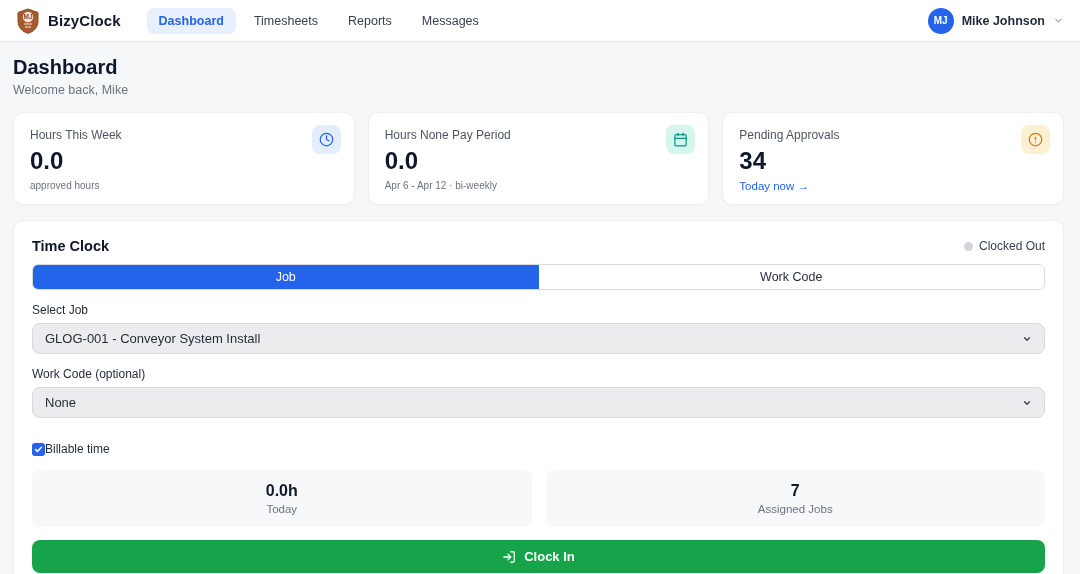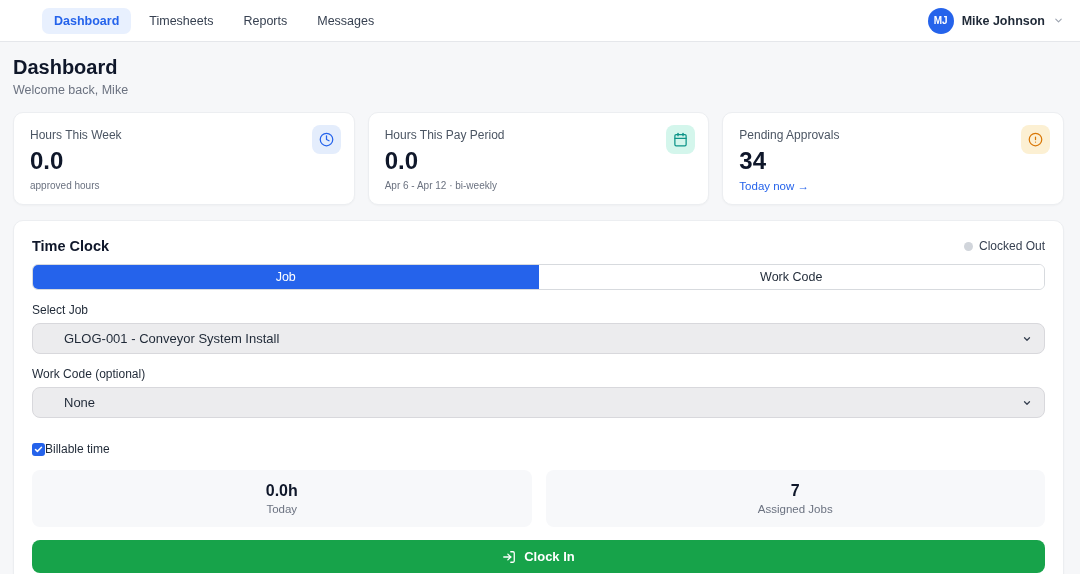--- a/index.html
+++ b/index.html
@@ -106,21 +106,21 @@
   .tc-tab.active { background: #2563eb; color: #ffffff; }
 
   .field-label { font-size: 12px; color: #1f2937; margin-top: 13px; }
   .select {
     margin-top: 6px;
     height: 31px;
     background: #ececee;
     border: 1px solid #d8d8dc;
     border-radius: 8px;
     display: flex; align-items: center;
-    padding: 0 12px 0 31px;
+    padding: 0 12px 0 12px;
     font-size: 13px;
     color: #1f2937;
     cursor: pointer;
   }
   .select .sel-text { flex: 1; }
   .select .chev { color: #374151; }
 
   .checkbox-row { display: flex; align-items: center; gap: 0; margin-top: 24px; cursor: pointer; }
   .checkbox {
     width: 13px; height: 13px; border-radius: 3px;
@@ -155,20 +155,31 @@
     display: flex; align-items: center; justify-content: center; gap: 8px;
     cursor: pointer;
   }
 
   svg { display: block; }
 </style>
 </head>
 <body>
 
 <div class="topbar">
+  <div class="brand-wrap">
+    <span>
+      <svg width="24" height="26" viewBox="0 0 24 26">
+        <path d="M12 1 L22 4.5 V13 C22 19.5 17.5 23.8 12 25.3 C6.5 23.8 2 19.5 2 13 V4.5 Z" fill="#a65a2e" stroke="#8a4a24" stroke-width="1"></path>
+        <circle cx="12" cy="9" r="5.2" fill="#f3e6da"></circle>
+        <text x="12" y="11.4" text-anchor="middle" font-size="6.5" font-weight="bold" fill="#8a4a24" font-family="Liberation Sans, sans-serif">MJ</text>
+        <path d="M8 16 h8 M9 19 h6" stroke="#f3e6da" stroke-width="1.2" fill="none"></path>
+      </svg>
+    </span>
+    <span class="brand">BizyClock</span>
+  </div>
 
   <div class="nav">
     <div class="nav-item active">Dashboard</div>
     <div class="nav-item">Timesheets</div>
     <div class="nav-item">Reports</div>
     <div class="nav-item">Messages</div>
   </div>
 
   <div class="user">
     <div class="avatar">MJ</div>
@@ -193,21 +204,21 @@
       <div class="stat-sub">approved hours</div>
       <div class="stat-icon-box icon-blue">
         <svg width="15" height="15" viewBox="0 0 24 24" fill="none" stroke="currentColor" stroke-width="2" stroke-linecap="round" stroke-linejoin="round">
             <circle cx="12" cy="12" r="10"></circle>
             <polyline points="12 6 12 12 16 14"></polyline>
           </svg>
       </div>
     </div>
 
     <div class="stat-card">
-      <div class="stat-label">Hours This Pay Period</div>
+      <div class="stat-label">Hours None Pay Period</div>
       <div class="stat-value">0.0</div>
       <div class="stat-sub">Apr 6 - Apr 12 · bi-weekly</div>
       <div class="stat-icon-box icon-teal">
         <svg width="15" height="15" viewBox="0 0 24 24" fill="none" stroke="currentColor" stroke-width="2" stroke-linecap="round" stroke-linejoin="round">
             <rect x="3" y="4" width="18" height="18" rx="2"></rect>
             <line x1="16" y1="2" x2="16" y2="6"></line>
             <line x1="8" y1="2" x2="8" y2="6"></line>
             <line x1="3" y1="10" x2="21" y2="10"></line>
           </svg>
       </div>

